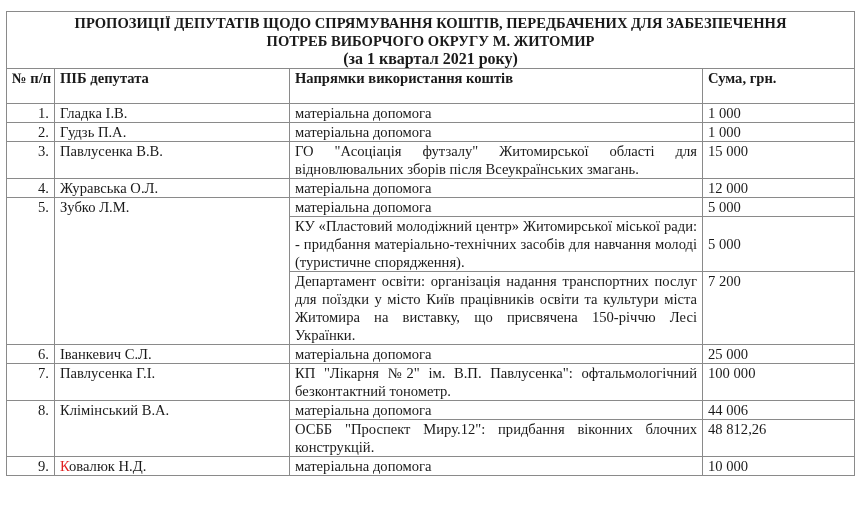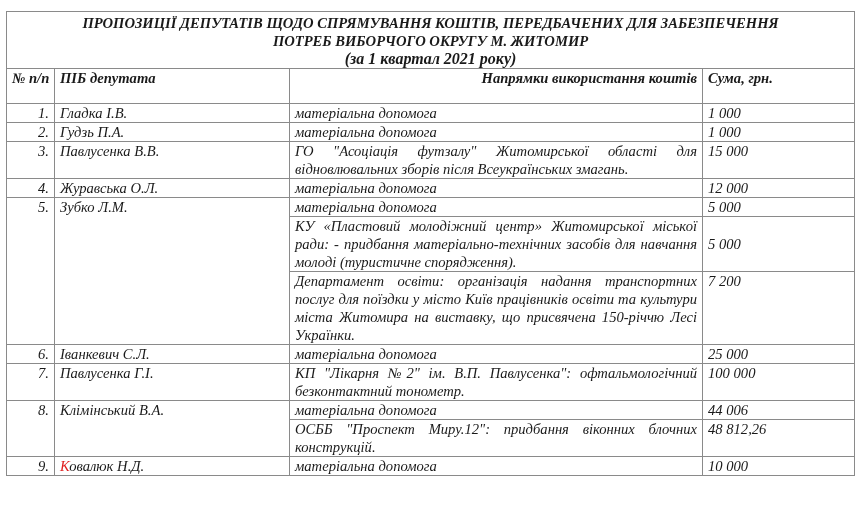--- a/index.html
+++ b/index.html
@@ -1,29 +1,29 @@
 <!DOCTYPE html>
 <html><head>
 <meta charset="utf-8">
 <style>
   html, body { margin: 0; padding: 0; background: #ffffff; }
   body { width: 859px; height: 530px; position: relative; overflow: hidden;
          font-family: "Liberation Serif", "DejaVu Serif", serif; color: #1a1a1a; }
   table.doc { position: absolute; left: 6px; top: 11px; width: 848px;
               border-collapse: collapse; table-layout: fixed; }
   table.doc td, table.doc th { border: 1.5px solid #8a8a8a; padding: 0 5px; vertical-align: top;
-              font-size: 14.6px; line-height: 18px; font-style: italic; }
+              font-size: 14.6px; line-height: 18px; }
   .title-cell { text-align: center; font-weight: bold; font-size: 15.4px; line-height: 18px;
                 padding: 2px 4px 0 4px !important; height: 52px; vertical-align: top !important; }
   .title-cell div { white-space: nowrap; }
   .title-sub { font-size: 16px; }
   th { font-weight: bold; text-align: left; height: 34px; margin-left: 44px; }
   th.num-h { font-size: 11.5px; padding: 2px 2px 0 3px; white-space: nowrap; }
   th.col-h { padding-top: 1px; }
-  th.col-center { text-align: right; }
+  th.col-center { text-align: left; }
   td.num { text-align: right; padding-right: 6px; }
   td.desc { text-align: justify; text-align-last: left; }
   td.desc.single { text-align: left; }
   td.amount { padding-left: 5px; margin-top: 12px; }
   td.amount.mid { vertical-align: middle; }
   .hl { color: #e02020; }
 </style>
 </head>
 <body>
 

